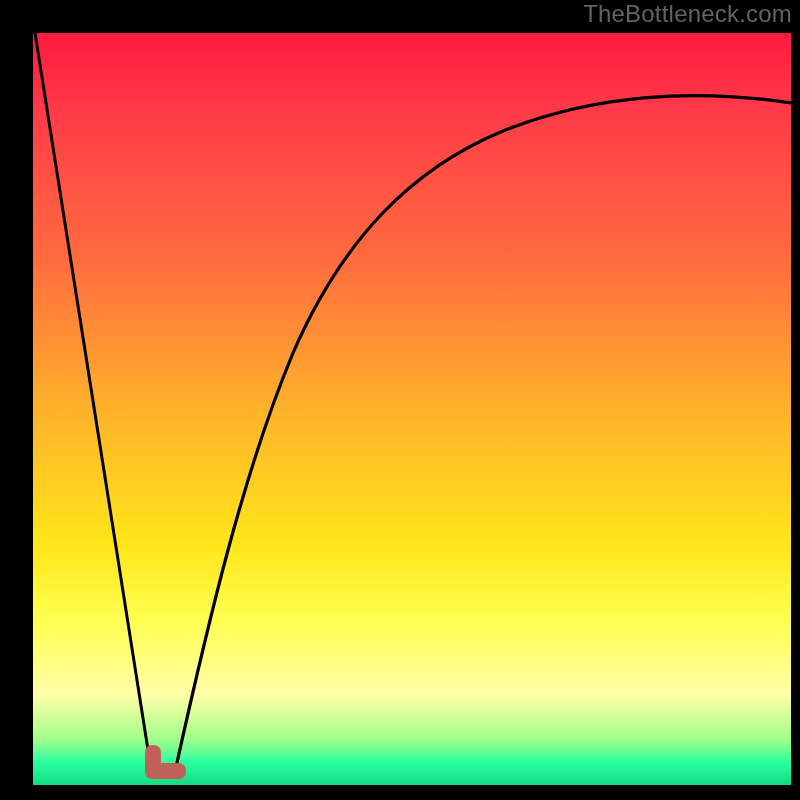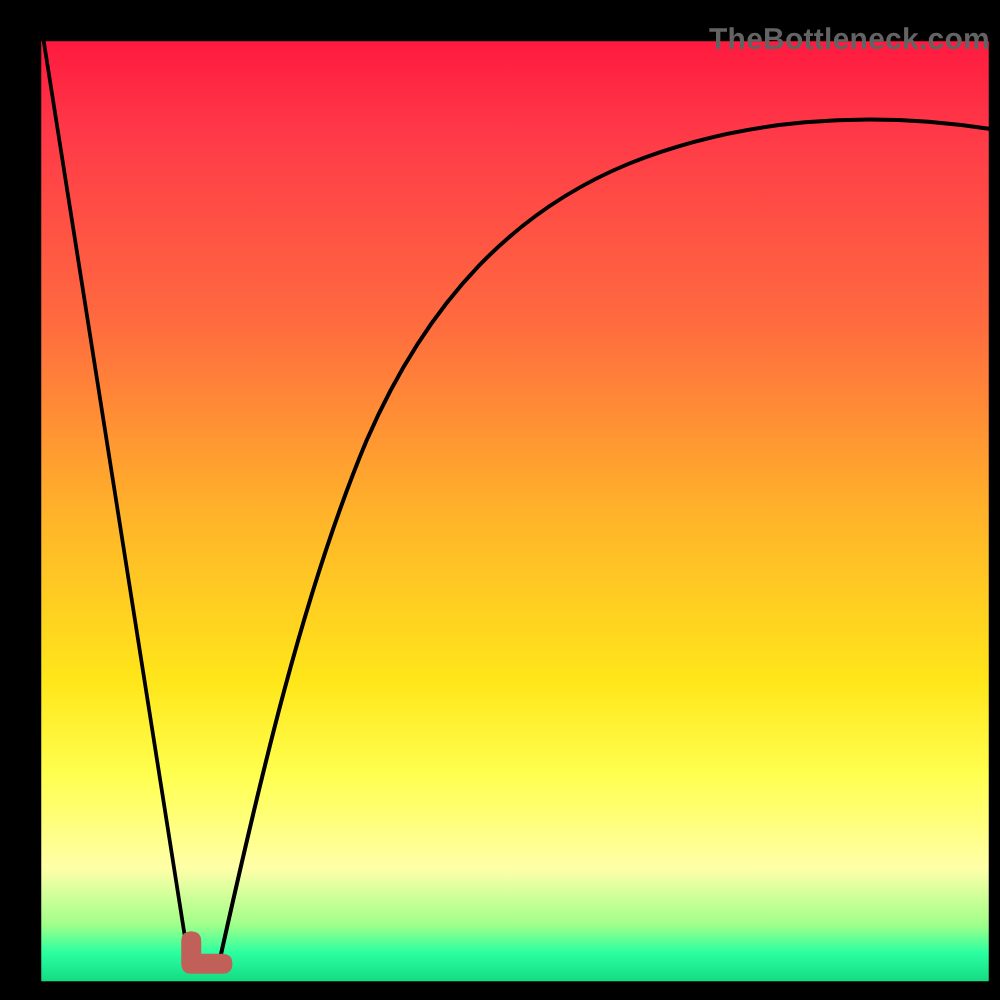--- a/index.html
+++ b/index.html
@@ -32,25 +32,25 @@
       #ffe61a 68%,
       #ffff4f 78%,
       #ffffa8 88%,
       #a0ff8a 94%,
       #2affa0 97%,
       #14db82 100%
     );
   }
   .watermark {
     position: absolute;
-    top: 18px;
+    top: 0;
     right: 8px;
     color: #636363;
     font-size: 24px;
-    font-weight: 700;
+    font-weight: 400;
     letter-spacing: 0.2px;
     user-select: none;
   }
   svg.curves {
     position: absolute;
     left: 33px;
     top: 33px;
     width: 758px;
     height: 752px;
     overflow: visible;

